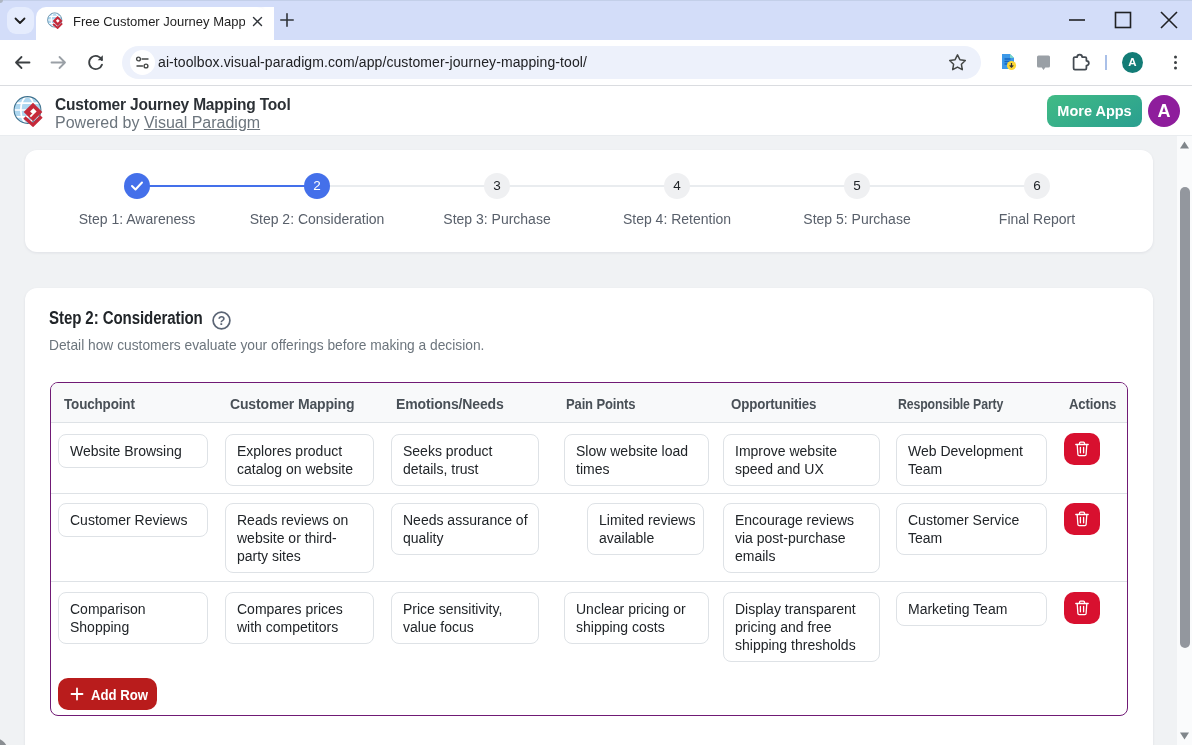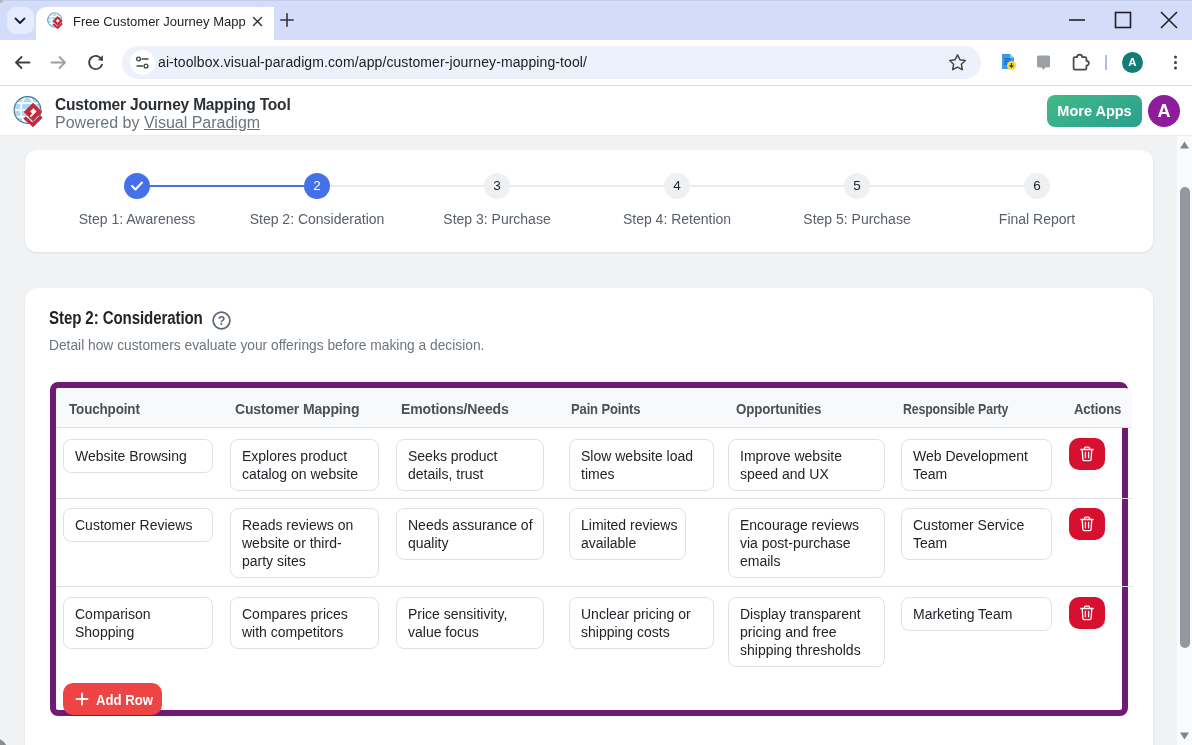--- a/index.html
+++ b/index.html
@@ -54,28 +54,28 @@
   .sline.off { background:#e9ecef; }
   .slabel { position:absolute; top:61px; width:200px; text-align:center; font-size:14px; color:#59606b; }
 
   
   #maincard { left:25px; top:288px; width:1128px; height:472px; background:#fff; border-radius:12px;
       box-shadow:0 1px 3px rgba(20,30,60,.08); }
   #h2 { left:24px; top:20px; font-size:17.5px; font-weight:bold; color:#212529; letter-spacing:-0.1px; transform:scaleX(0.86); transform-origin:left; }
   #subtitle { left:24px; top:49px; font-size:14.5px; color:#6c757d; transform:scaleX(0.95); transform-origin:left; }
 
   
-  #tbl { left:50px; top:382px; width:1078px; height:334px; border:6px solid #701a75; border-radius:8px; }
+  #tbl { left:50px; top:382px; width:1078px; height:334px; border:1px solid #701a75; border-radius:8px; }
   #thead { position:absolute; left:0; top:0; width:1076px; height:40px; background:#f8f9fa; border-radius:7px 7px 0 0; border-bottom:1px solid #dee2e6; }
   .th { position:absolute; top:13px; font-size:14px; font-weight:bold; color:#495057; letter-spacing:-0.15px; transform-origin:left; }
   .rowline { position:absolute; left:0; width:1076px; height:1px; background:#dee2e6; }
   .inp { position:absolute; background:#fff; border:1px solid #dee2e6; border-radius:8px;
       font-size:14px; line-height:18px; color:#212529; padding:7px 11px; white-space:nowrap; overflow:visible; }
   .del { position:absolute; left:1013px; width:36px; height:32px; background:#d8102f; border-radius:10px; }
-  #addrow { position:absolute; left:7px; top:295px; width:99px; height:32px; background:#ef4444; border-radius:10px;
+  #addrow { position:absolute; left:7px; top:295px; width:99px; height:32px; background:#b91c1c; border-radius:10px;
       color:#fff; font-size:14px; font-weight:bold; }
   #addrow span { position:absolute; left:33px; top:8.5px; transform:scaleX(0.94); transform-origin:left; display:inline-block; }
 
   
   #cornerbubble { left:-20px; top:738px; width:28px; height:28px; border-radius:50%; background:#8a8e92; }
 </style>
 </head>
 <body>
 
 <div id="tabstrip" class="abs">
@@ -248,21 +248,21 @@
     <div class="inp" style="left:845px;top:51px;width:151px">Web Development<br>Team</div>
     <div class="del" style="top:50px">
         <svg style="position:absolute;left:10px;top:8px" width="16" height="16" viewBox="0 0 16 16">
           <path d="M5.5 3 V2.2 a1 1 0 0 1 1 -1 h3 a1 1 0 0 1 1 1 V3 M1.8 3.5 H14.2 M3.2 3.5 L3.9 13.5 a1.2 1.2 0 0 0 1.2 1.1 h5.8 a1.2 1.2 0 0 0 1.2 -1.1 L12.8 3.5 M6.4 6.3 V11.8 M9.6 6.3 V11.8" fill="none" stroke="#fff" stroke-width="1.3" stroke-linecap="round"></path>
         </svg>
       </div>
 
     <div class="inp" style="left:7px;top:120px;width:150px">Customer Reviews</div>
     <div class="inp" style="left:174px;top:120px;width:149px">Reads reviews on<br>website or third-<br>party sites</div>
     <div class="inp" style="left:340px;top:120px;width:148px">Needs assurance of<br>quality</div>
-    <div class="inp" style="left:513px;top:120px;width:117px">Limited reviews<br>available</div>
+    <div class="inp" style="left:536px;top:120px;width:117px">Limited reviews<br>available</div>
     <div class="inp" style="left:672px;top:120px;width:157px">Encourage reviews<br>via post-purchase<br>emails</div>
     <div class="inp" style="left:845px;top:120px;width:151px">Customer Service<br>Team</div>
     <div class="del" style="top:120px">
         <svg style="position:absolute;left:10px;top:8px" width="16" height="16" viewBox="0 0 16 16">
           <path d="M5.5 3 V2.2 a1 1 0 0 1 1 -1 h3 a1 1 0 0 1 1 1 V3 M1.8 3.5 H14.2 M3.2 3.5 L3.9 13.5 a1.2 1.2 0 0 0 1.2 1.1 h5.8 a1.2 1.2 0 0 0 1.2 -1.1 L12.8 3.5 M6.4 6.3 V11.8 M9.6 6.3 V11.8" fill="none" stroke="#fff" stroke-width="1.3" stroke-linecap="round"></path>
         </svg>
       </div>
 
     <div class="inp" style="left:7px;top:209px;width:150px">Comparison<br>Shopping</div>
     <div class="inp" style="left:174px;top:209px;width:149px">Compares prices<br>with competitors</div>

